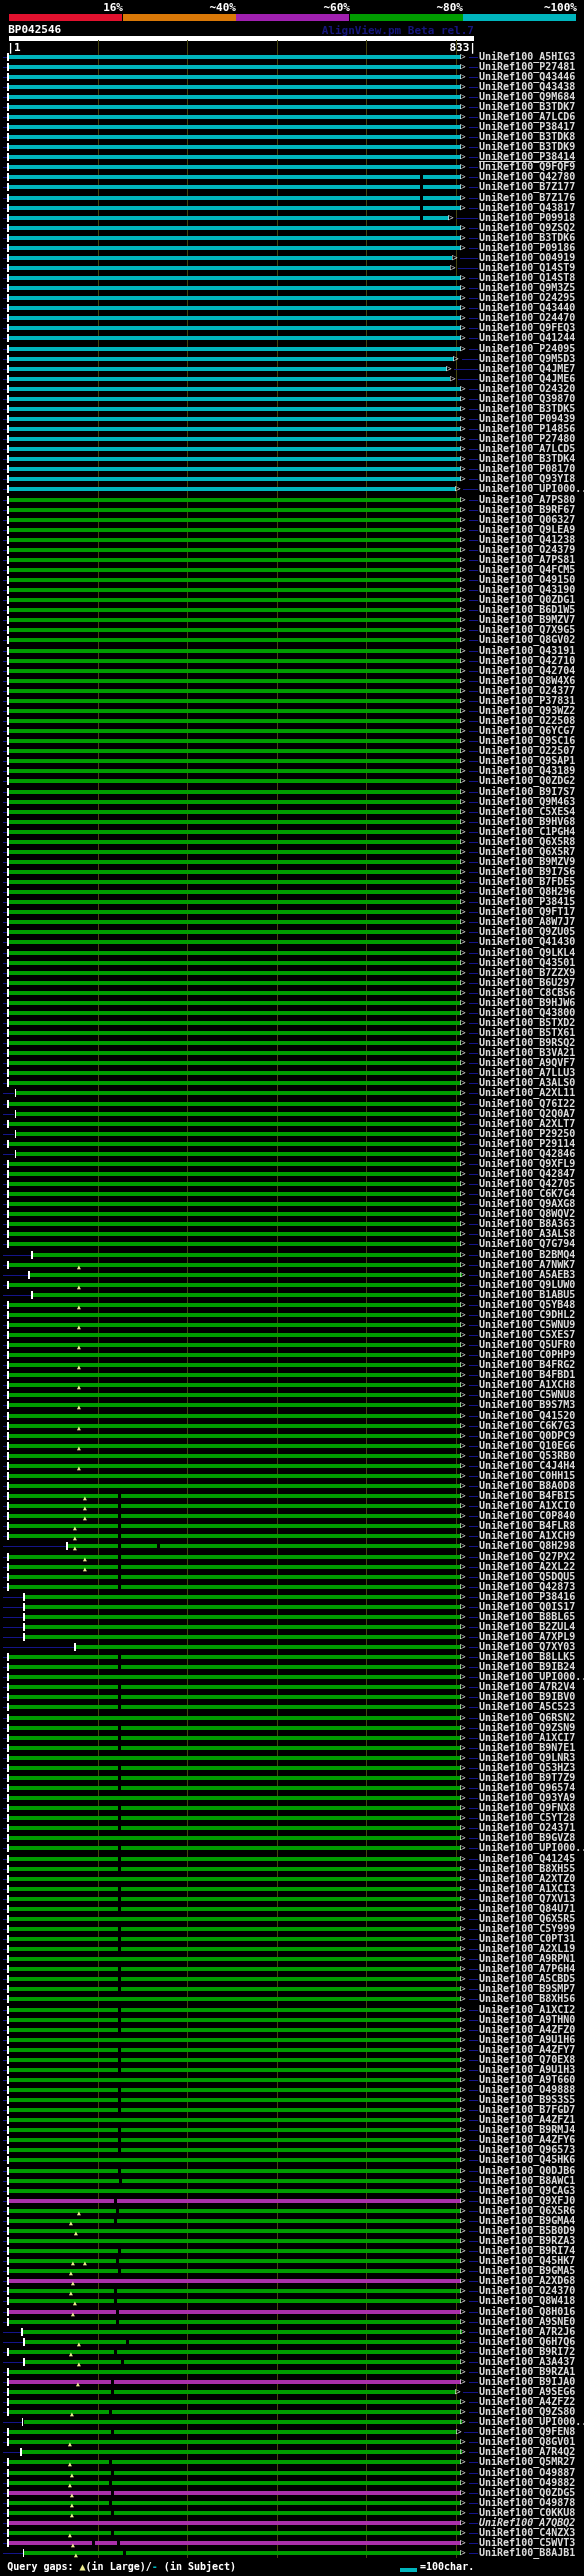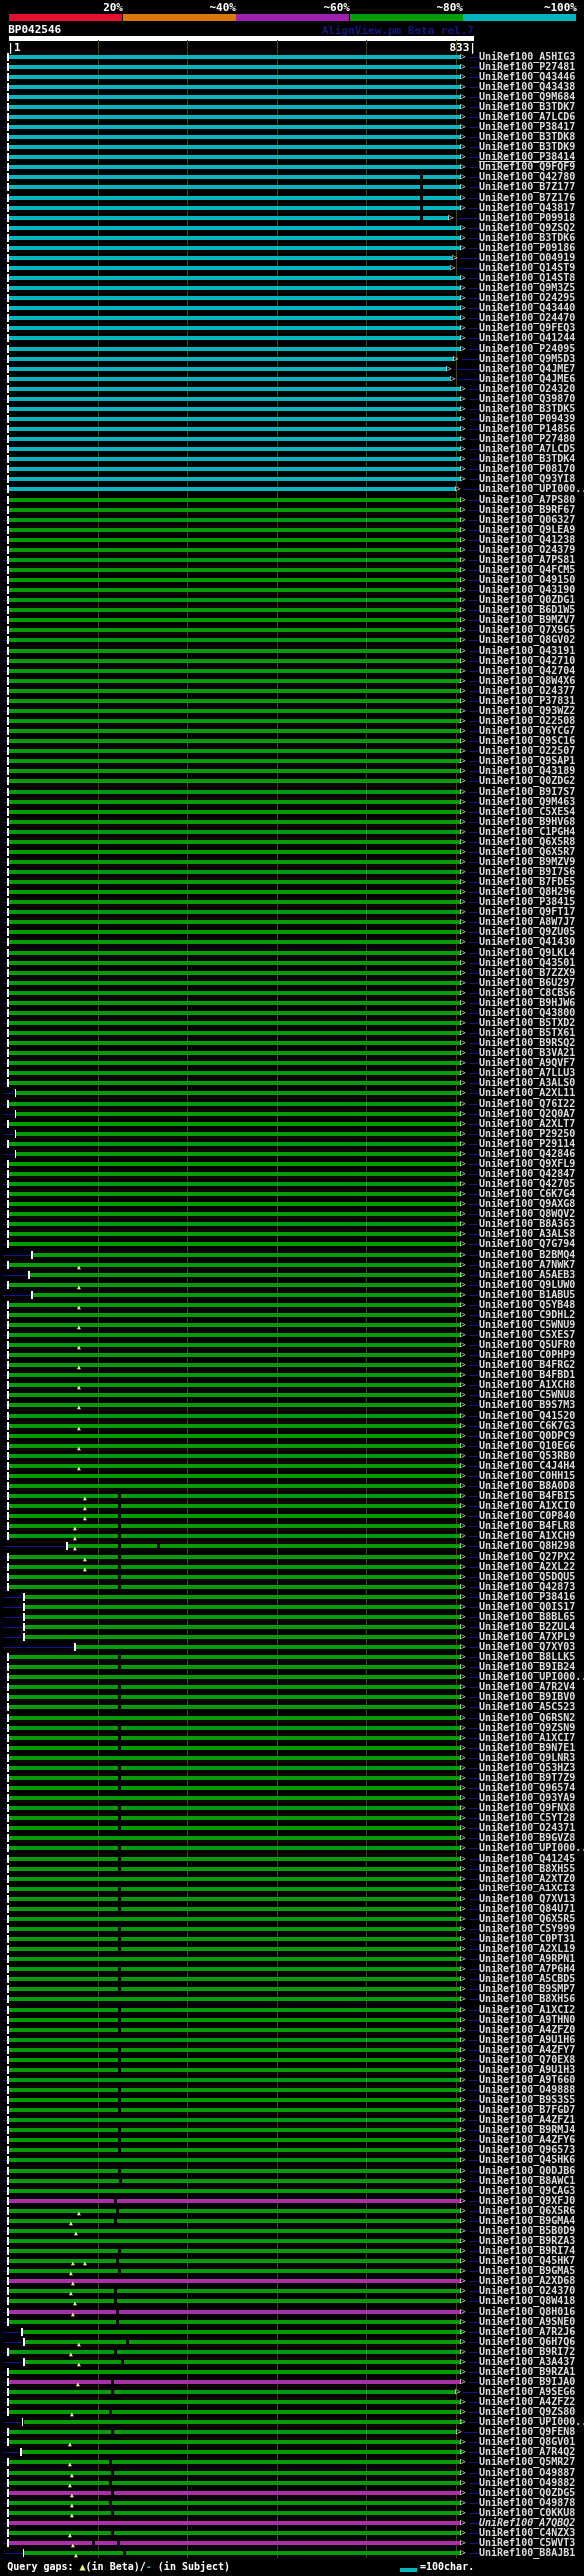--- a/index.html
+++ b/index.html
@@ -27,21 +27,21 @@
   #footer .dash-sym{color:#00b5bd;}
   #scalebar-sample{position:absolute;left:400px;top:2568px;width:17.4px;height:3.7px;background:#00b5bd;}
   #scalebar-text{position:absolute;left:420px;top:2561px;font-size:10px;color:#fff;white-space:nowrap;}
 </style>
 </head>
 <body>
 
 <div id="canvas">
   <div id="key-layer">
       <div class="keyseg" style="left: 9.1px; width: 113px; background: rgb(225, 17, 46);"></div>
-      <div class="keylab" style="left: 59px; width: 64px;">20%</div>
+      <div class="keylab" style="left: 59px; width: 64px;">16%</div>
       <div class="keyseg" style="left: 123px; width: 113px; background: rgb(217, 120, 7);"></div>
       <div class="keylab" style="left: 172px; width: 64px;">~40%</div>
       <div class="keyseg" style="left: 236px; width: 113px; background: rgb(160, 32, 176);"></div>
       <div class="keylab" style="left: 286px; width: 64px;">~60%</div>
       <div class="keyseg" style="left: 350px; width: 113px; background: rgb(0, 156, 0);"></div>
       <div class="keylab" style="left: 399px; width: 64px;">~80%</div>
       <div class="keyseg" style="left: 463px; width: 113px; background: rgb(0, 181, 189);"></div>
       <div class="keylab" style="left: 513px; width: 64px;">~100%</div>
     </div>
   <span id="query-title">BP042546</span>
@@ -1565,21 +1565,21 @@
         <div class="conn" style="left: 469px; width: 9.2px; background: rgb(20, 20, 138);"></div>
         <div class="hitlabel" style="color: rgb(220, 220, 220);">UniRef100_A2XTZ0</div>
       </div>
       <div class="row" style="top: 1884px;">
         <div class="leader" style="left: 2.7px; width: 4.6px;"></div>
         <div class="bar" style="left: 9.1px; width: 452px; background: rgb(0, 156, 0);"></div>
         <div class="tick" style="left: 7.3px;"></div>
         <div class="notch" style="left: 118px;"></div>
         <div class="arrow" style="left: 460px; color: rgb(242, 242, 242);">▷</div>
         <div class="conn" style="left: 469px; width: 9.2px; background: rgb(20, 20, 138);"></div>
-        <div class="hitlabel" style="color: rgb(220, 220, 220); font-family: Liberation Mono, monospace;">UniRef100_A1XCI3</div>
+        <div class="hitlabel" style="color: rgb(220, 220, 220);">UniRef100_A1XCI3</div>
       </div>
       <div class="row" style="top: 1894px;">
         <div class="leader" style="left: 2.7px; width: 4.6px;"></div>
         <div class="bar" style="left: 9.1px; width: 452px; background: rgb(0, 156, 0);"></div>
         <div class="tick" style="left: 7.3px;"></div>
         <div class="notch" style="left: 118px;"></div>
         <div class="arrow" style="left: 460px; color: rgb(242, 242, 242);">▷</div>
         <div class="conn" style="left: 469px; width: 9.2px; background: rgb(20, 20, 138);"></div>
         <div class="hitlabel" style="color: rgb(220, 220, 220);">UniRef100_Q7XV13</div>
       </div>
@@ -2171,18 +2171,18 @@
         <div class="bar" style="left: 24px; width: 437px; background: rgb(0, 156, 0);"></div>
         <div class="tick" style="left: 22.5px;"></div>
         <div class="notch" style="left: 123px;"></div>
         <div class="tri" style="left: 74px; color: rgb(237, 237, 143);">▲</div>
         <div class="arrow" style="left: 460px; color: rgb(242, 242, 242);">▷</div>
         <div class="conn" style="left: 469px; width: 9.2px; background: rgb(20, 20, 138);"></div>
         <div class="hitlabel" style="color: rgb(220, 220, 220);">UniRef100_B8AJB1</div>
       </div>
     </div>
   <div id="footer">
-    <span>Query gaps: </span><span class="tri-sym">▲</span><span>(in Beta)/</span><span class="dash-sym">-</span><span> (in Subject)</span>
+    <span>Query gaps: </span><span class="tri-sym">▲</span><span>(in Large)/</span><span class="dash-sym">-</span><span> (in Subject)</span>
   </div>
   <div id="scalebar-sample"></div>
   <span id="scalebar-text">=100char.</span>
 </div>
 
 
 </body></html>

